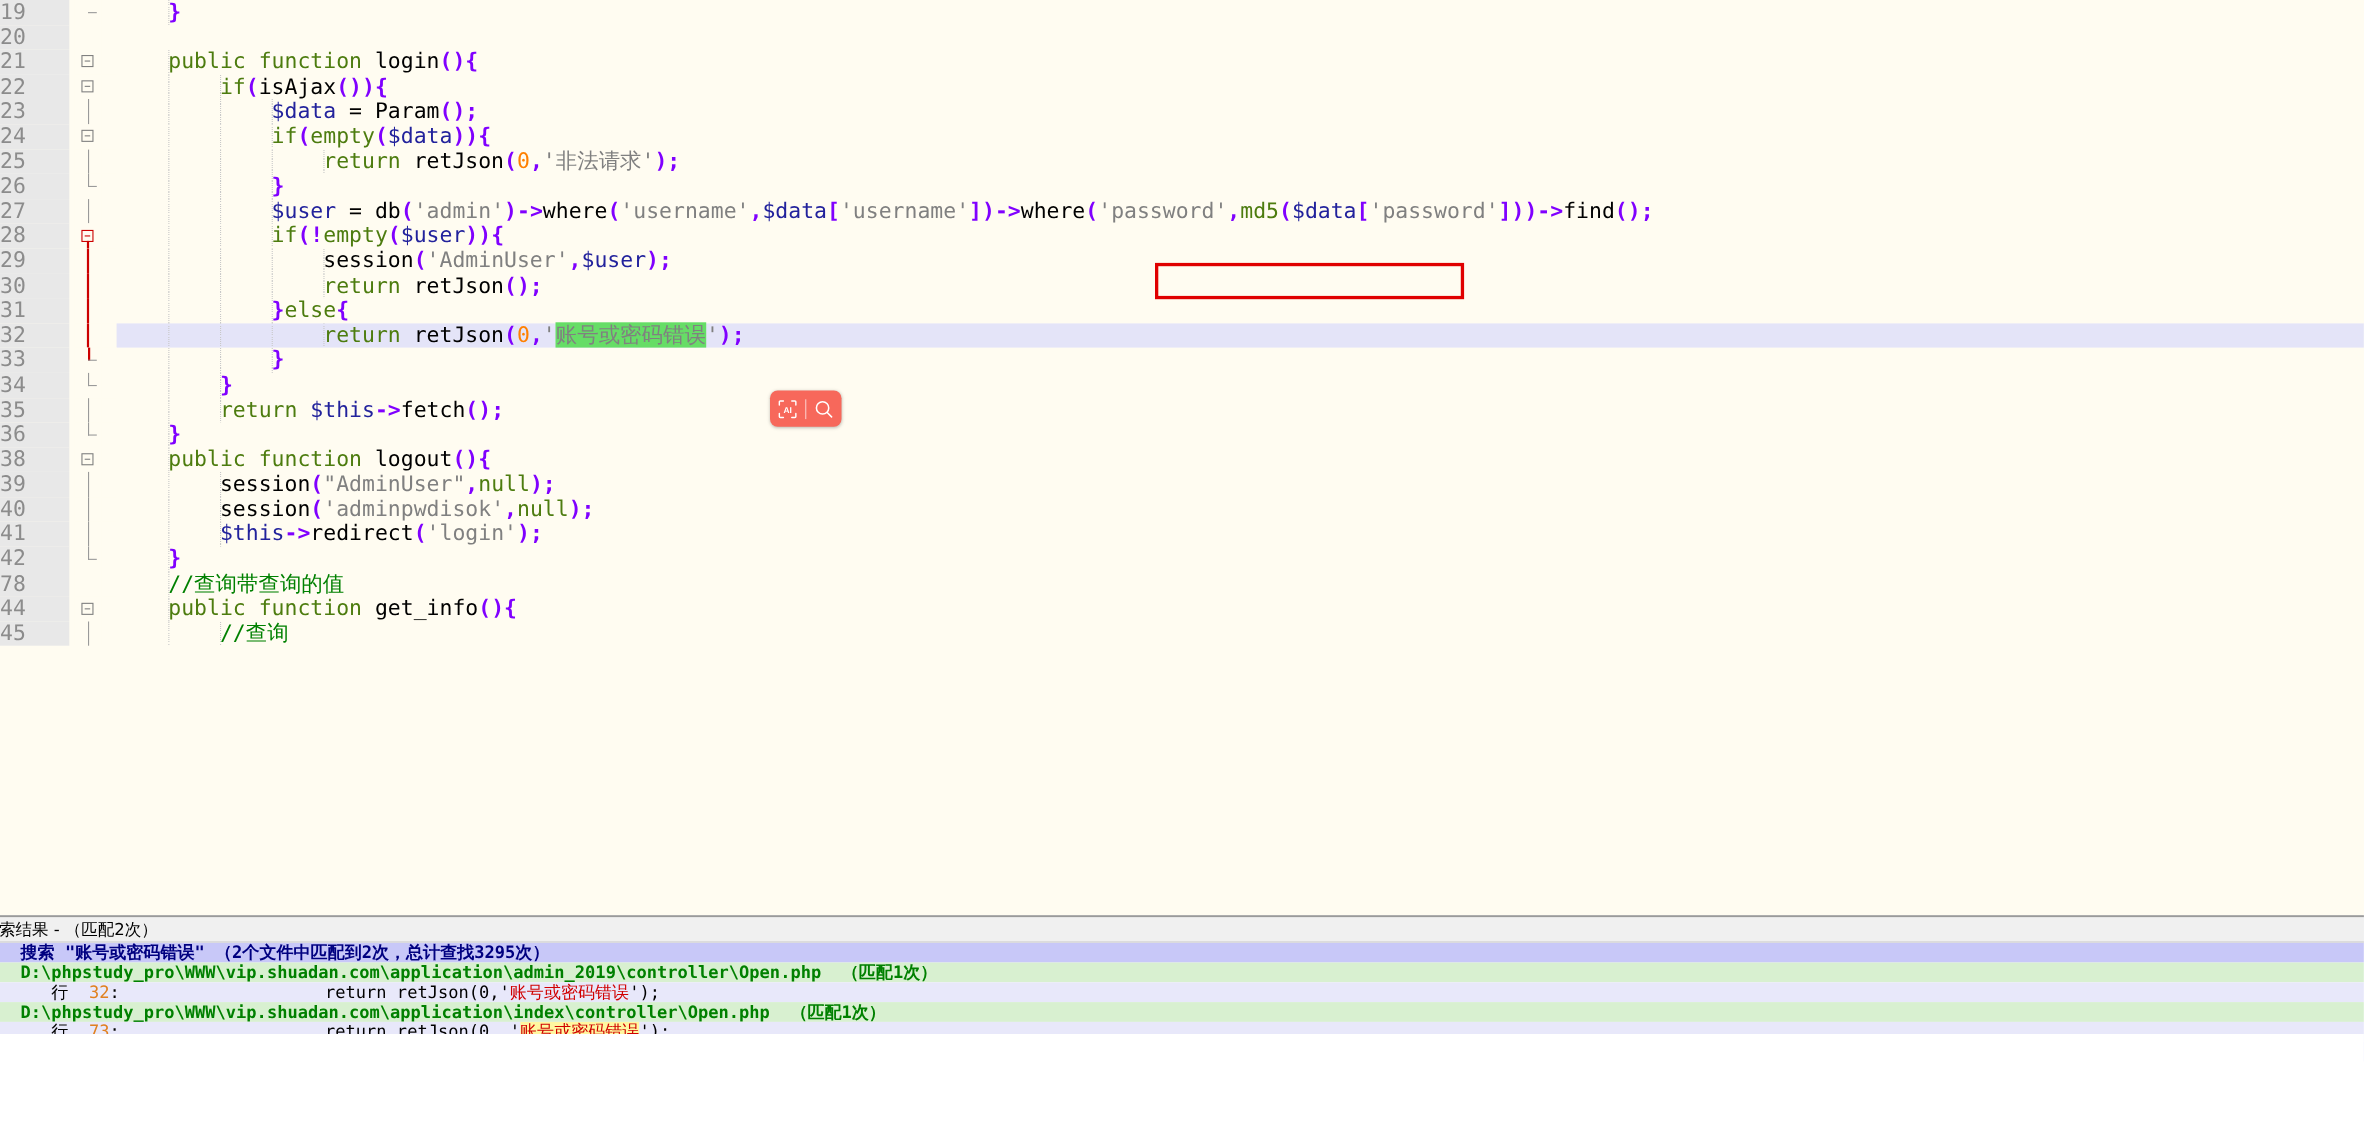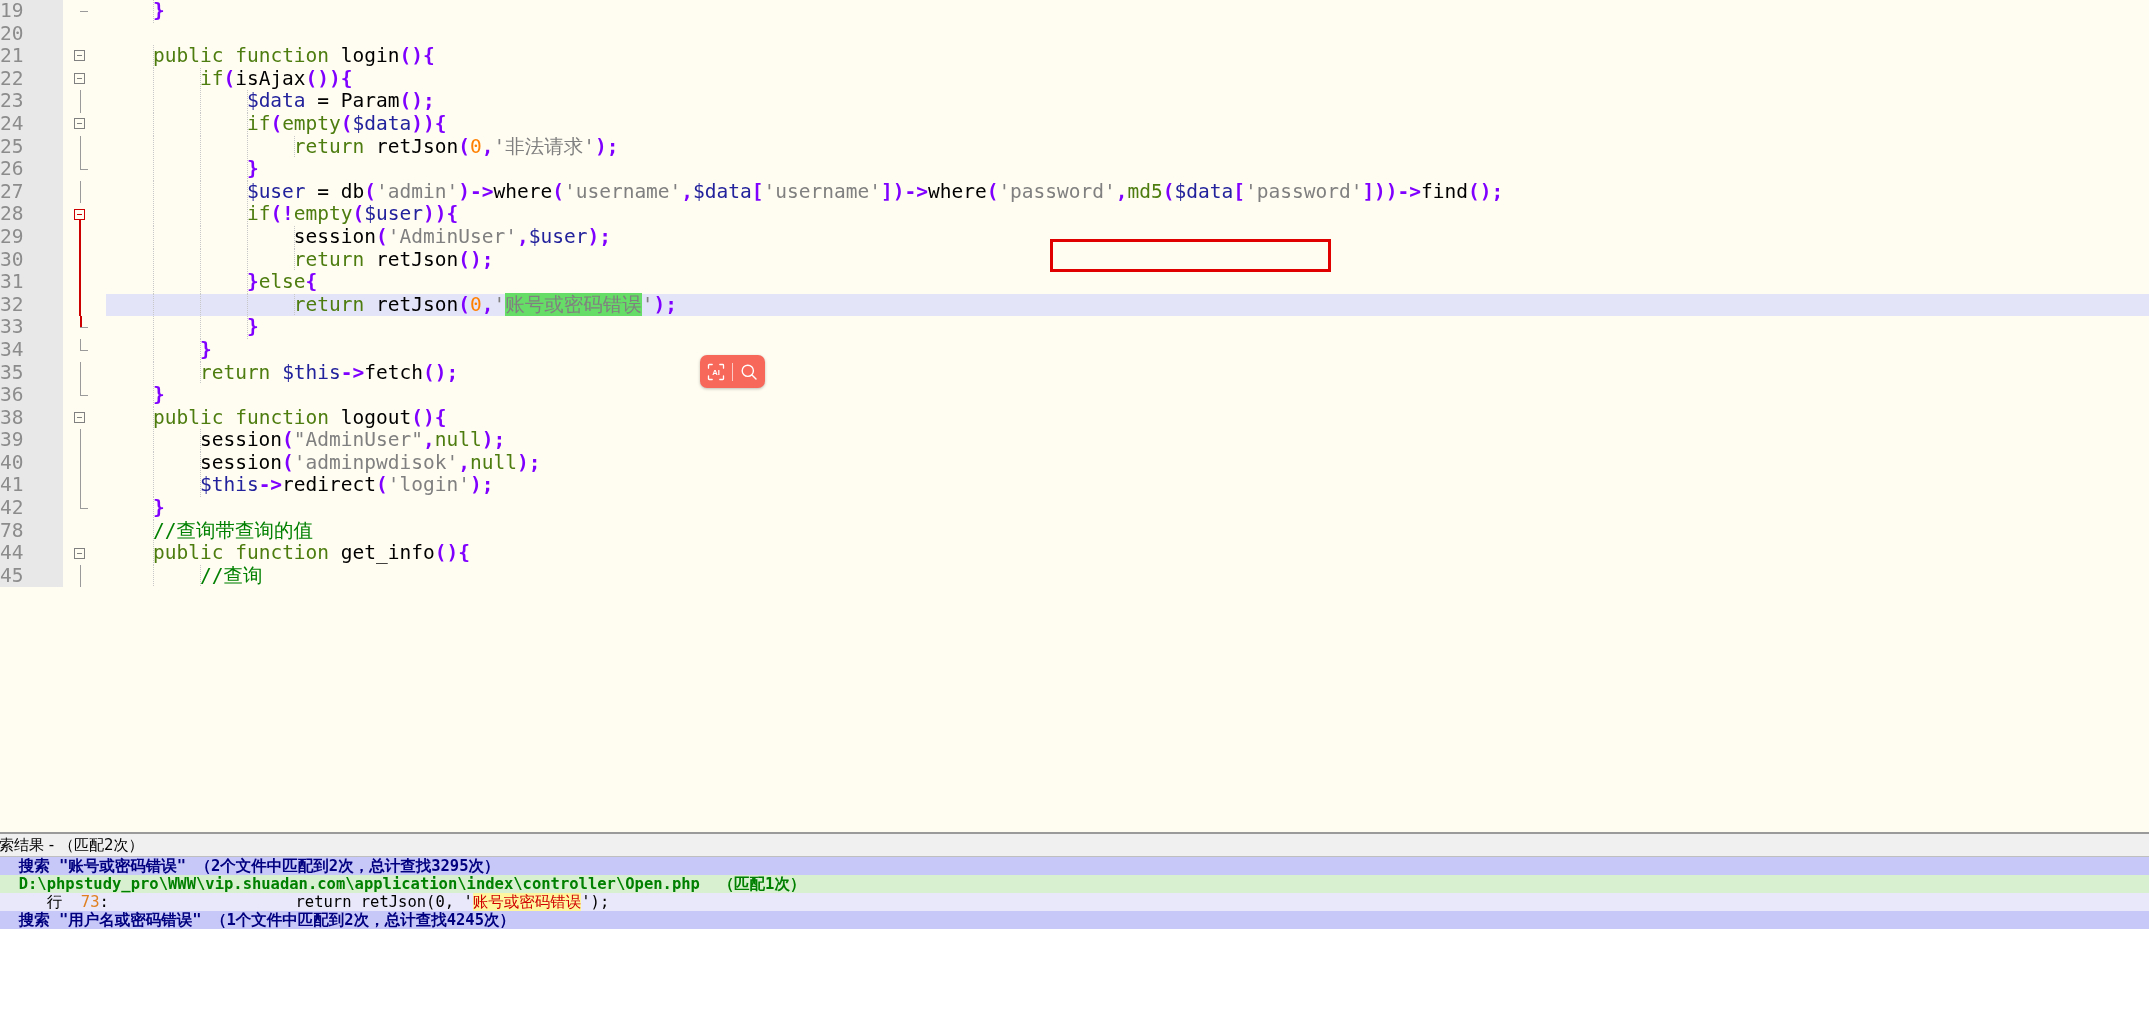--- a/index.html
+++ b/index.html
@@ -182,20 +182,22 @@
     </div>
   </div>
 
   <div class="panel">
     <div class="panel-topline"></div>
     <div class="panel-tabbar">
       <div class="panel-tab">搜索结果 - （匹配2次）</div>
     </div>
     <div class="panel-list" id="panel-list">
         <div class="srow summary">  搜索 "账号或密码错误" （2个文件中匹配到2次，总计查找3295次）</div>
+        <div class="srow file">  D:\phpstudy_pro\WWW\vip.shuadan.com\application\admin_2019\controller\Open.php  （匹配1次）</div>
+        <div class="srow hit"><span class="s-lnlbl">     行  </span><span class="s-lnnum">32</span><span>:                    return retJson(0,'</span><span class="s-hit-red">账号或密码错误</span><span>');</span></div>
         <div class="srow file">  D:\phpstudy_pro\WWW\vip.shuadan.com\application\index\controller\Open.php  （匹配1次）</div>
         <div class="srow hit"><span class="s-lnlbl">     行  </span><span class="s-lnnum">73</span><span>:                    return retJson(0, '</span><span class="s-hit-yellow">账号或密码错误</span><span>');</span></div>
         <div class="srow summary">  搜索 "用户名或密码错误" （1个文件中匹配到2次，总计查找4245次）</div>
       </div>
     <div class="panel-blank"></div>
   </div>
 
 </div>
 
 </body></html>

